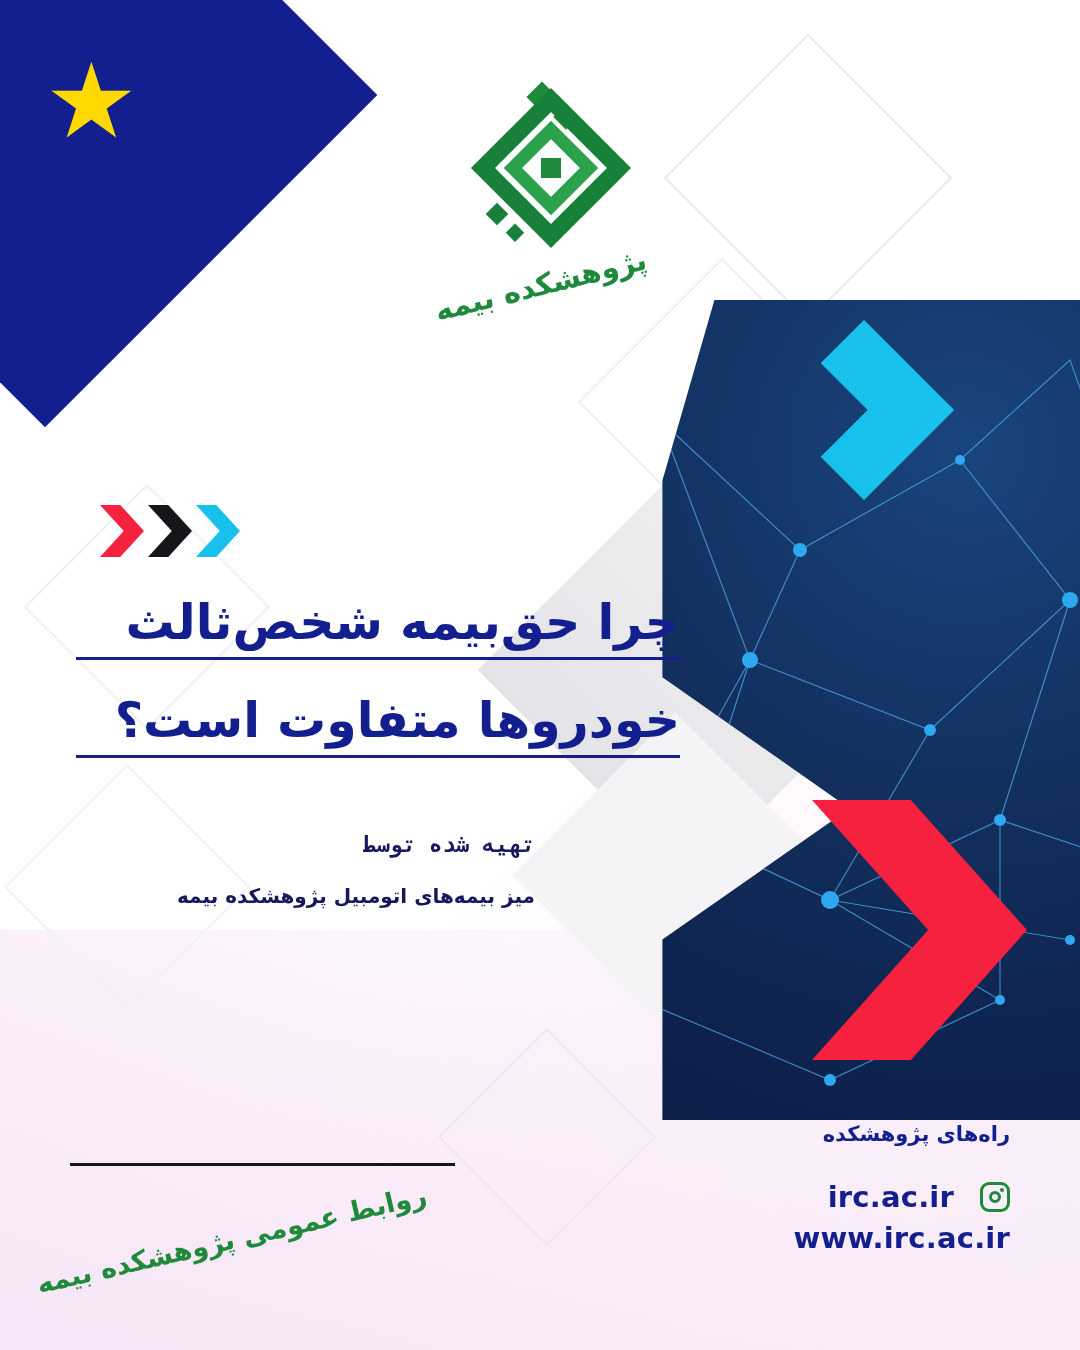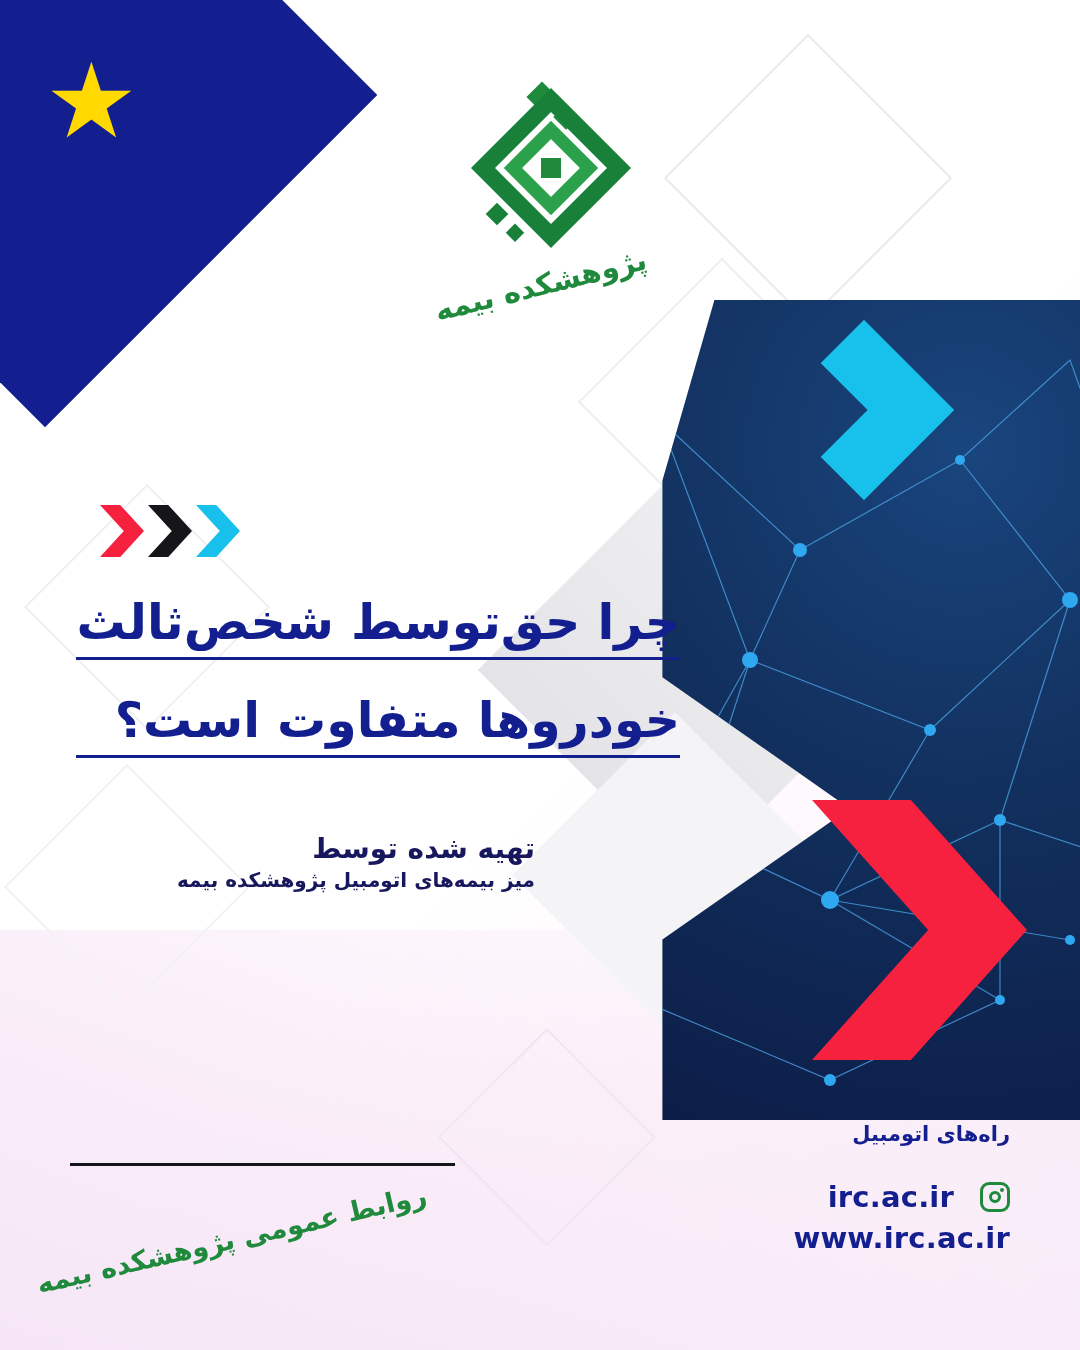--- a/index.html
+++ b/index.html
@@ -135,21 +135,21 @@
     white-space:nowrap;
   }
   .hl-line.last{margin-bottom:4px;}
 
   
   .byline{
     position:absolute;top:832px;right:545px;width:460px;
     text-align:right;direction:rtl;
     color:#17175e;font-weight:bold;
   }
-  .byline .b1{font-size:28px;}
+  .byline .b1{font-size:22px;margin-bottom:22px;font-family:Liberation Mono, monospace;}
   .byline .b2{font-size:20px;line-height:1.5;}
 
   
   .contact-title{
     position:absolute;top:1122px;right:70px;
     color:#141f8f;font-size:21px;font-weight:bold;direction:rtl;text-align:right;
   }
   .contact-list{
     position:absolute;top:1180px;right:70px;
     direction:rtl;text-align:right;
@@ -255,30 +255,30 @@
     <div class="logo-fa">پژوهشکده بیمه</div>
   </div>
 
   <div class="arrows">
     <span class="ar-red"></span>
     <span class="ar-black"></span>
     <span class="ar-cyan"></span>
   </div>
 
   <div class="headline">
-    <div class="hl-line">چرا حق‌توسط شخص‌ثالث</div>
+    <div class="hl-line">چرا حق‌بیمه شخص‌ثالث</div>
     <div class="hl-line last">خودروها متفاوت است؟</div>
   </div>
 
   <div class="byline">
     <div class="b1">تهیه شده توسط</div>
     <div class="b2">میز بیمه‌های اتومبیل پژوهشکده بیمه</div>
   </div>
 
-  <div class="contact-title">راه‌های اتومبیل</div>
+  <div class="contact-title">راه‌های پژوهشکده</div>
   <div class="contact-list">
     <div class="c-row">
       <span class="txt">irc.ac.ir</span>
       <span class="ig-icon"></span>
     </div>
     <div class="c-row">
       <span class="txt">www.irc.ac.ir</span>
     </div>
   </div>
 

